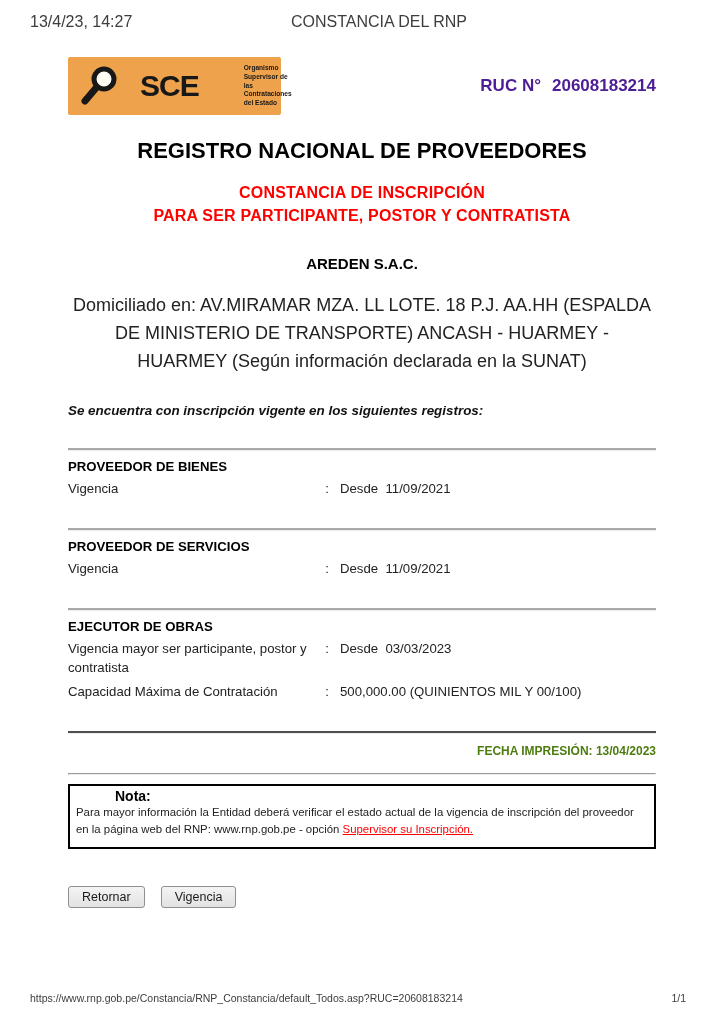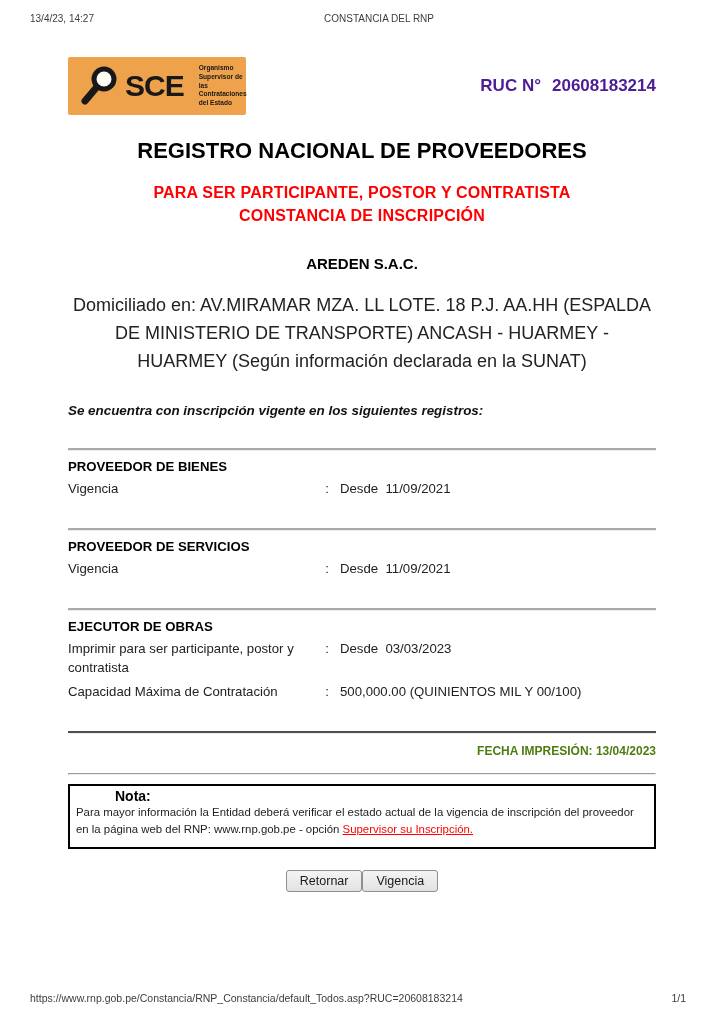--- a/index.html
+++ b/index.html
@@ -4,30 +4,30 @@
 <style>
   * { margin:0; padding:0; box-sizing:border-box; }
   html,body { width:724px; height:1024px; }
   body {
     font-family:"Liberation Sans", sans-serif;
     background:#ffffff; color:#1b1b1b; position:relative; overflow:hidden;
   }
   .print-header {
     position:absolute; top:13px; left:30px; right:28px;
     display:grid; grid-template-columns:1fr auto 1fr; align-items:center;
-    font-size:10px; color:#3d3d3d;
+    font-size:16px; color:#3d3d3d;
   }
   .print-header .mid { text-align:center;margin-left:32px; }
   .content { position:absolute; left:68px; right:68px; top:0; }
 
   
   .brand-row { margin-top:57px; display:flex; justify-content:space-between; align-items:center; }
   .logo {
-    width:178px; height:58px; background:var(--logo_orange,#efa24c);
-    border-radius:2px; display:flex; align-items:center; padding:0 6px 0 12px; gap:5px;
+    width:213px; height:58px; background:var(--logo_orange,#efa24c);
+    border-radius:2px; display:flex; align-items:center; padding:0 6px 0 12px; gap:20px;
   }
   .magnifier { display:flex; }
   .logo-brand { font-size:30px; font-weight:bold; letter-spacing:-1px; color:#181818; line-height:1; }
   .logo-sep { width:3px; height:34px; margin:0 3px 0 2px;
     background-image:repeating-linear-gradient(#181818 0 3px, transparent 3px 5px); }
   .logo-tagline { font-size:6.6px; font-weight:bold; color:#181818; line-height:1.35; }
   .ruc { font-size:17px; font-weight:bold; color:#4c1d95; }
   .ruc .num { margin-left:11px; }
 
   h1 { margin-top:23px; text-align:center; font-size:22px; font-weight:bold; color:#000; letter-spacing:0; }
@@ -48,21 +48,21 @@
   .row .sep { flex:0 0 14px; text-align:center; }
   .row .val { white-space:pre-wrap; padding-left:6px; }
 
   .print-date { margin-top:11px; text-align:right; font-size:12px; font-weight:bold; color:#4d7c0f; }
 
   .note-box { margin-top:9px; border:2px solid #000; padding:2px 8px 9px 6px; }
   .note-title { font-size:14px; font-weight:bold; color:#000;padding-left:39px; }
   .note-text { font-size:11.4px; line-height:1.5; color:#222; }
   .note-link { color:var(--accent_red,#ff0000); text-decoration:underline; }
 
-  .btn-row { margin-top:21px; display:flex; justify-content:center; }
+  .btn-row { margin-top:37px; display:flex; justify-content:flex-start; gap:16px; }
   .btn-row button {
     font-family:"Liberation Sans", sans-serif; font-size:12.5px; color:#1a1a1a;
     background:linear-gradient(#f4f4f4,#e2e2e2); border:1px solid #8f8f8f; border-radius:3px;
     padding:3px 13px; cursor:pointer;
   }
   .print-footer {
     position:absolute; top:992px; left:30px; right:38px;
     display:flex; justify-content:space-between; font-size:10.5px; color:#3d3d3d;
   }
 </style>
@@ -95,22 +95,22 @@
       </span>
     </div>
     <div class="ruc">
       <span>RUC N°</span><span class="num">20608183214</span>
     </div>
   </div>
 
   <h1>REGISTRO NACIONAL DE PROVEEDORES</h1>
 
   <div class="subtitle">
+    <div>CONSTANCIA DE INSCRIPCIÓN</div>
     <div>PARA SER PARTICIPANTE, POSTOR Y CONTRATISTA</div>
-    <div>CONSTANCIA DE INSCRIPCIÓN</div>
   </div>
 
   <div class="company">AREDEN S.A.C.</div>
   <p class="address">Domiciliado en: AV.MIRAMAR MZA. LL LOTE. 18 P.J. AA.HH (ESPALDA DE MINISTERIO DE TRANSPORTE) ANCASH - HUARMEY - HUARMEY (Según información declarada en la SUNAT)</p>
   <p class="intro">Se encuentra con inscripción vigente en los siguientes registros:</p>
 
   <hr class="rule">
   <section>
     <h2>PROVEEDOR DE BIENES</h2>
     <div class="row">
@@ -127,21 +127,21 @@
       <span class="lbl">Vigencia</span>
       <span class="sep">:</span>
       <span class="val">Desde  11/09/2021</span>
     </div>
   </section>
 
   <hr class="rule">
   <section>
     <h2>EJECUTOR DE OBRAS</h2>
     <div class="row">
-      <span class="lbl">Imprimir para ser participante, postor y contratista</span>
+      <span class="lbl">Vigencia mayor ser participante, postor y contratista</span>
       <span class="sep">:</span>
       <span class="val">Desde  03/03/2023</span>
     </div>
     <div class="row">
       <span class="lbl">Capacidad Máxima de Contratación</span>
       <span class="sep">:</span>
       <span class="val">500,000.00 (QUINIENTOS MIL Y 00/100)</span>
     </div>
   </section>
 

